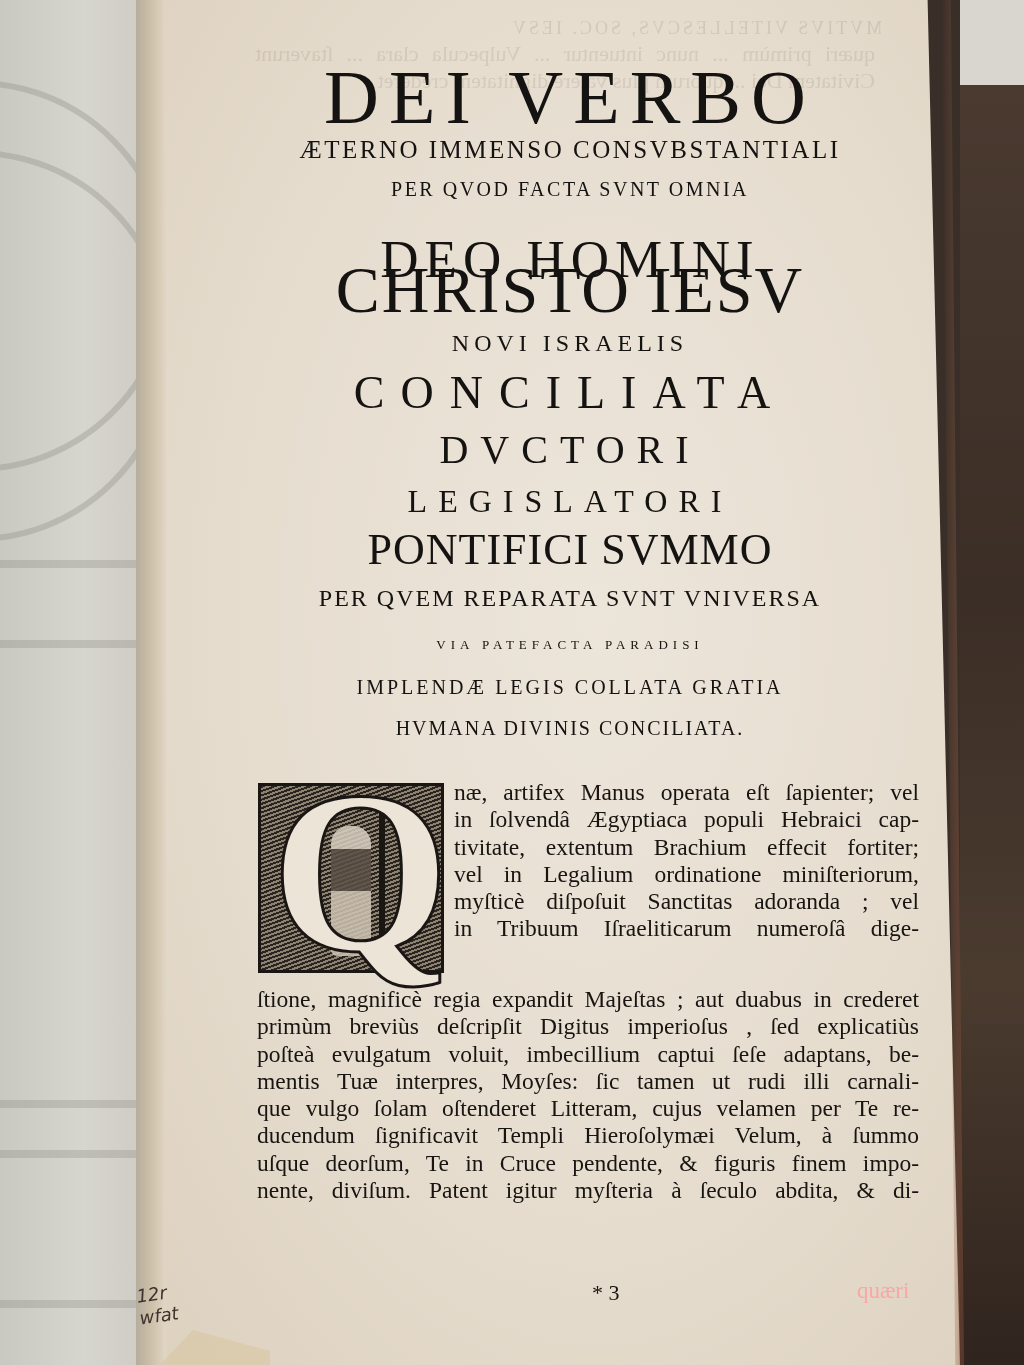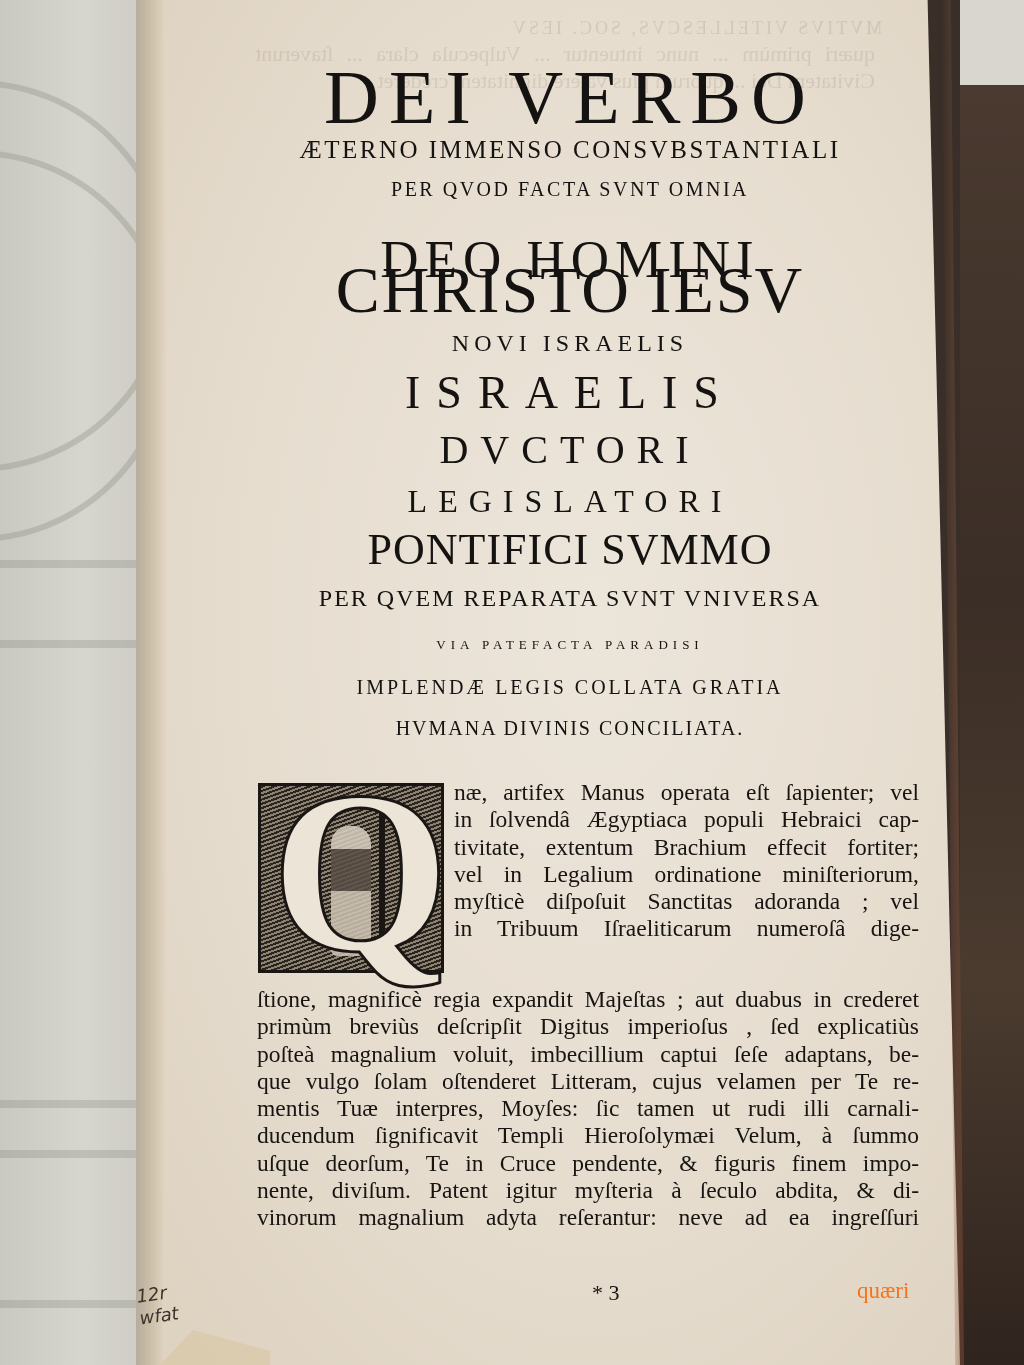--- a/index.html
+++ b/index.html
@@ -76,21 +76,21 @@
     border-radius: 18px 18px 6px 6px; opacity: .85; }
   .initial .staff { position: absolute; left: 118px; top: 20px; width: 6px; height: 150px; background: #1a1613; }
 
   
   .body-text { position: absolute; font-size: 23.5px; line-height: 27.3px; color: #171411; }
   .body-indent { left: 454px; width: 465px; top: 779px; }
   .body-full { left: 257px; width: 662px; top: 986px; }
   .body-text .ln { display: block; text-align: justify; text-align-last: justify; white-space: nowrap; overflow: visible; }
 
   .sig { position: absolute; left: 592px; top: 1280px; font-size: 22px; color: #171411; }
-  .catch { position: absolute; left: 857px; top: 1278px; font-size: 23px; color: #f97316; }
+  .catch { position: absolute; left: 857px; top: 1278px; font-size: 23px; color: #fca5a5; }
 
   .handwritten { position: absolute; left: 138px; top: 1283px; font-family: "DejaVu Sans", sans-serif;
     color: #3b332c; font-size: 18px; line-height: 22px; transform: rotate(-8deg); font-style: italic; }
   .stain { position: absolute; left: 160px; top: 1330px; width: 110px; height: 35px; background: #d9c7a6; opacity: .7;
     clip-path: polygon(0 100%, 30% 0, 100% 60%, 100% 100%); }
 </style>
 </head>
 <body>
 
 <div class="bg-wall"></div>
@@ -112,21 +112,21 @@
 
 <div class="ghost-head">MVTIVS VITELLESCVS, SOC. IESV</div>
 <div class="ghost" style="top:40px">quæri primùm ... nunc intuentur ... Vulpecula clara ... ſtaverunt Civitatem Dei ... quorum plus valere dignitatem crederet</div>
 
 <div class="center-line ink t-dei">DEI VERBO</div>
 <div class="center-line ink t-aeterno">ÆTERNO IMMENSO CONSVBSTANTIALI</div>
 <div class="center-line ink t-per">PER QVOD FACTA SVNT OMNIA</div>
 <div class="center-line ink t-deo">DEO HOMINI</div>
 <div class="center-line ink t-christo">CHRISTO IESV</div>
 <div class="center-line ink t-novi">NOVI ISRAELIS</div>
-<div class="center-line ink t-salv">ISRAELIS</div>
+<div class="center-line ink t-salv">CONCILIATA</div>
 <div class="center-line ink t-duct">DVCTORI</div>
 <div class="center-line ink t-legis">LEGISLATORI</div>
 <div class="center-line ink t-pont">PONTIFICI SVMMO</div>
 <div class="center-line ink t-perq">PER QVEM REPARATA SVNT VNIVERSA</div>
 <div class="center-line ink t-via">VIA PATEFACTA PARADISI</div>
 <div class="center-line ink t-impl">IMPLENDÆ LEGIS COLLATA GRATIA</div>
 <div class="center-line ink t-hum">HVMANA DIVINIS CONCILIATA.</div>
 
 <div class="initial">
   <div class="figure"></div>
@@ -139,27 +139,26 @@
   <span class="ln">in ſolvendâ Ægyptiaca populi Hebraici cap-</span>
   <span class="ln">tivitate, extentum Brachium effecit fortiter;</span>
   <span class="ln">vel in Legalium ordinatione miniſteriorum,</span>
   <span class="ln">myſticè diſpoſuit Sanctitas adoranda ; vel</span>
   <span class="ln">in Tribuum Iſraeliticarum numeroſâ dige-</span>
 </div>
 
 <div class="body-text body-full">
   <span class="ln">ſtione, magnificè regia expandit Majeſtas ; aut duabus in crederet</span>
   <span class="ln">primùm breviùs deſcripſit Digitus imperioſus , ſed explicatiùs</span>
-  <span class="ln">poſteà magnalium voluit, imbecillium captui ſeſe adaptans, be-</span>
+  <span class="ln">poſteà evulgatum voluit, imbecillium captui ſeſe adaptans, be-</span>
+  <span class="ln">mentis Tuæ interpres, Moyſes: ſic tamen ut rudi illi carnali-</span>
   <span class="ln">que vulgo ſolam oſtenderet Litteram, cujus velamen per Te re-</span>
-  <span class="ln">mentis Tuæ interpres, Moyſes: ſic tamen ut rudi illi carnali-</span>
   <span class="ln">ducendum ſignificavit Templi Hieroſolymæi Velum, à ſummo</span>
   <span class="ln">uſque deorſum, Te in Cruce pendente, &amp; figuris finem impo-</span>
   <span class="ln">nente, diviſum. Patent igitur myſteria à ſeculo abdita, &amp; di-</span>
-  <span class="ln">vinorum magnalium adyta reſerantur: neve ad ea ingreſſuri</span>
 </div>
 
 <div class="sig">* 3</div>
 <div class="catch">quæri</div>
 
 <div class="handwritten">
   <div>12r</div>
   <div>wfat</div>
 </div>
 <div class="stain"></div>

